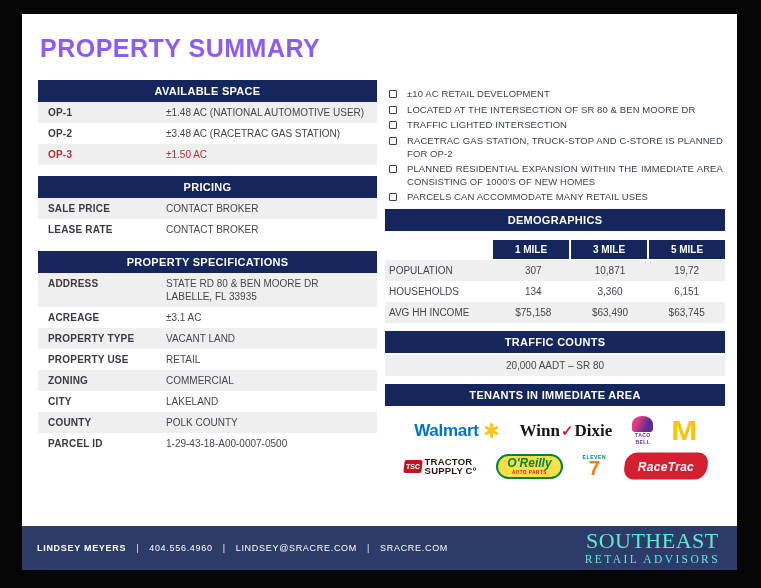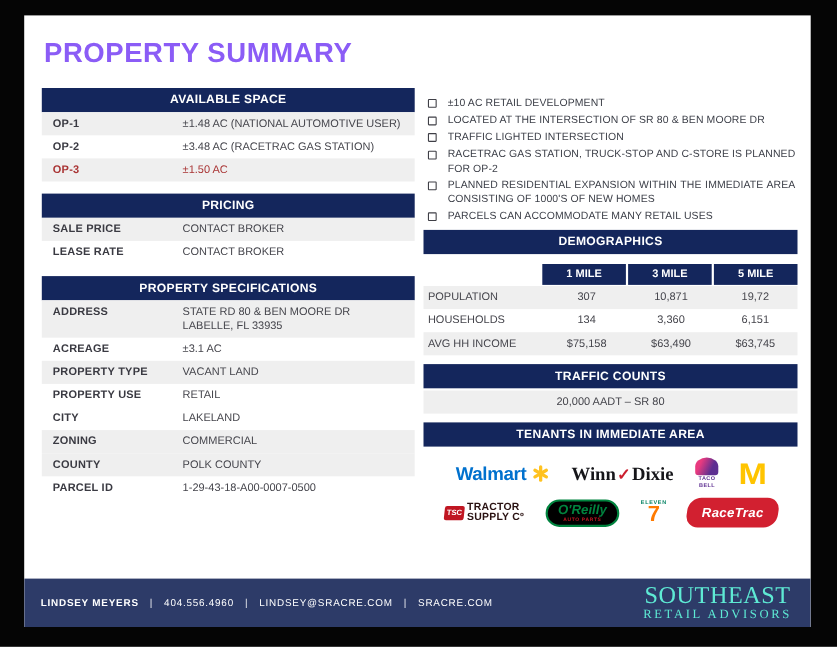--- a/index.html
+++ b/index.html
@@ -73,21 +73,21 @@
   
   .mcd { color:#ffc400; font-weight:bold; font-size:27px; line-height:.9; transform:scaleX(1.15); }
 
   
   .tsc { display:flex; align-items:center; gap:3px; }
   .tsc-badge { background:#c01622; color:#fff; font-size:7px; font-weight:bold; padding:3px 2px; border-radius:2px; transform:skew(-6deg); }
   .tsc-text { display:flex; flex-direction:column; line-height:1; }
   .tsc-text b { font-size:9.5px; color:#2a1212; letter-spacing:.2px; }
 
   
-  .oreilly { border:2px solid #00833e; border-radius:14px; padding:1px 9px 2px; display:flex; flex-direction:column; align-items:center; background:#000000; }
+  .oreilly { border:2px solid #00833e; border-radius:14px; padding:1px 9px 2px; display:flex; flex-direction:column; align-items:center; background:#fde047; }
   .or-name { color:#00833e; font-weight:bold; font-style:italic; font-size:12px; line-height:1; }
   .or-sub { color:#c01622; font-size:4.5px; font-weight:bold; letter-spacing:.6px; margin-top:1px; }
 
   
   .seveneleven { display:flex; flex-direction:column; align-items:center; line-height:.85; }
   .se-eleven { color:#008061; font-size:5px; font-weight:bold; letter-spacing:.6px; }
   .se-seven { color:#ff7a00; font-weight:bold; font-size:20px; }
 
   
   .racetrac { background:#d22030; transform:skew(-8deg); border-radius:10px; padding:3px 12px; box-shadow:0 0 0 1.5px #d22030; }
@@ -159,27 +159,27 @@
             <span class="val">±3.1 AC</span>
           </div>
           <div class="trow alt">
             <span class="lbl">PROPERTY TYPE</span>
             <span class="val">VACANT LAND</span>
           </div>
           <div class="trow">
             <span class="lbl">PROPERTY USE</span>
             <span class="val">RETAIL</span>
           </div>
+          <div class="trow alt">
+            <span class="lbl">ZONING</span>
+            <span class="val">COMMERCIAL</span>
+          </div>
           <div class="trow">
             <span class="lbl">CITY</span>
             <span class="val">LAKELAND</span>
-          </div>
-          <div class="trow alt">
-            <span class="lbl">ZONING</span>
-            <span class="val">COMMERCIAL</span>
           </div>
           <div class="trow alt">
             <span class="lbl">COUNTY</span>
             <span class="val">POLK COUNTY</span>
           </div>
           <div class="trow">
             <span class="lbl">PARCEL ID</span>
             <span class="val">1-29-43-18-A00-0007-0500</span>
           </div>
         </div>

